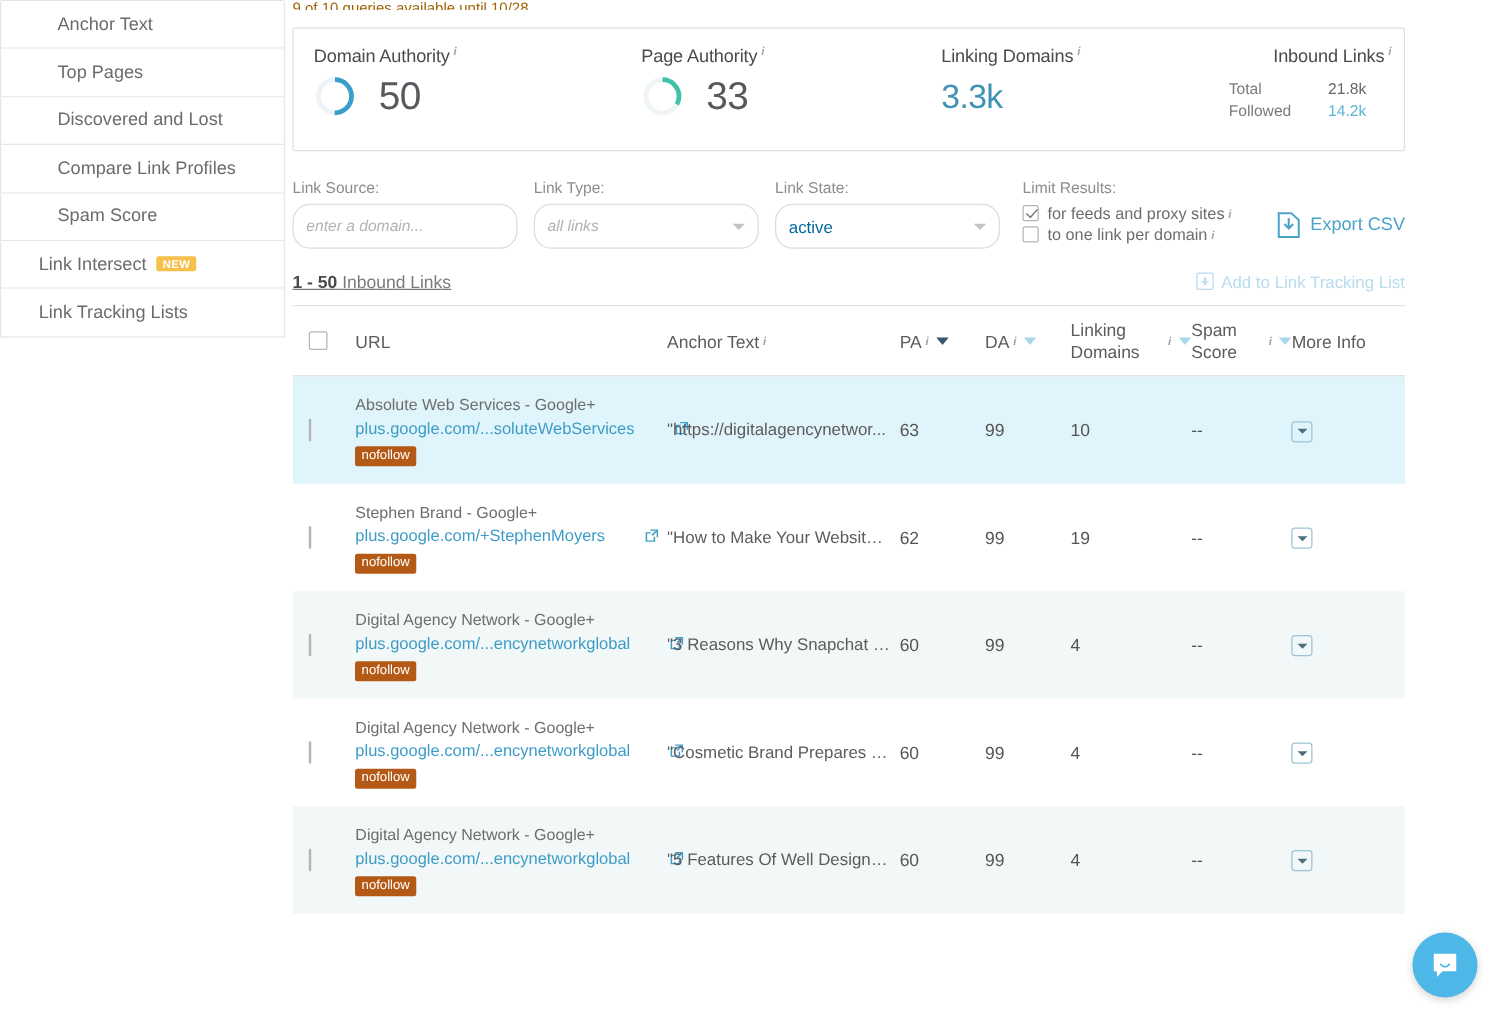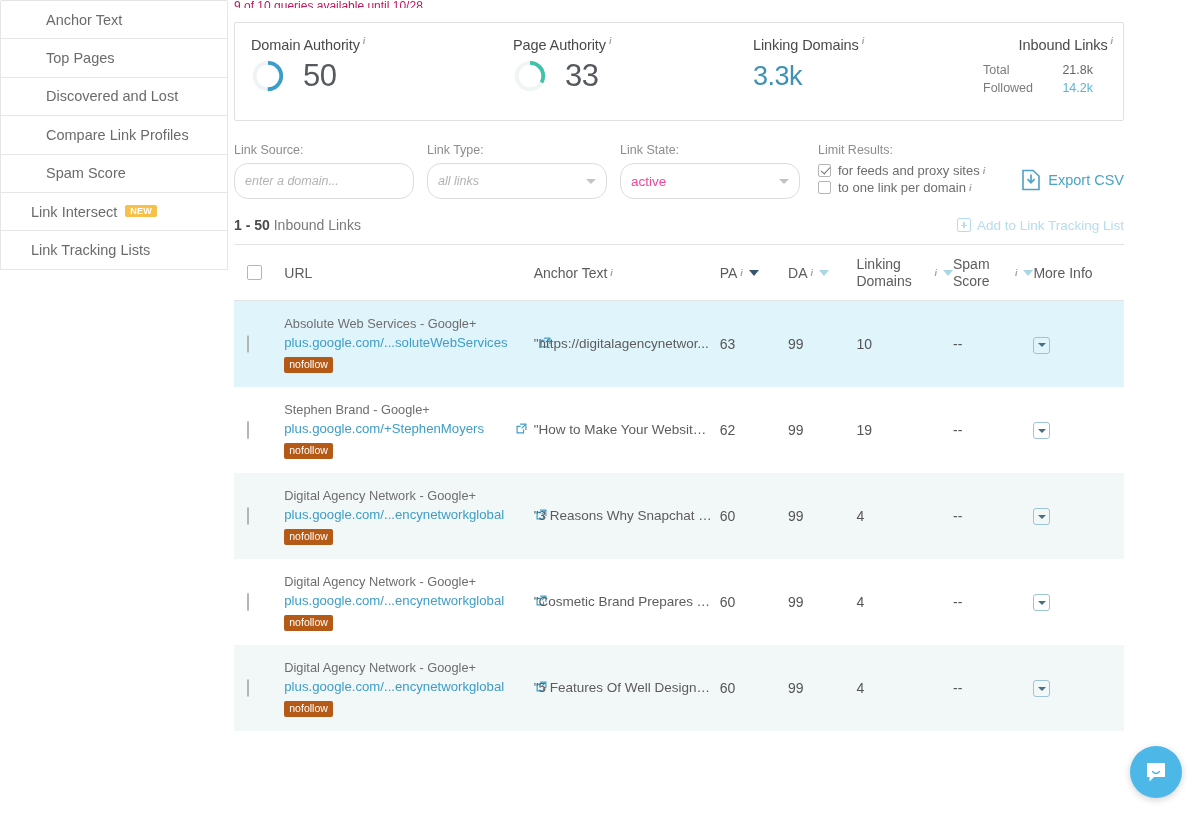--- a/index.html
+++ b/index.html
@@ -46,21 +46,21 @@
     position: relative; top: -1px;
   }
 
   
   .main {
     flex: 1 1 auto;
     position: relative;
     padding: 0 84px 0 6px;
   }
   .quota-line {
-    font-size: 12px; color: #be185d;
+    font-size: 12px; color: #a16207;
     padding-left: 0;
     height: 8px; overflow: hidden;
     line-height: 13px;
     white-space: nowrap;
   }
 
   
   .metrics-card {
     margin-top: 14px;
     border: 1px solid #e0e0e0;
@@ -117,21 +117,21 @@
     background: #fff;
     font-size: 13px;
     color: #555;
     padding: 0 10px;
     font-family: "Liberation Sans", sans-serif;
     display: flex; align-items: center;
     position: relative;
   }
   .filter-input .ph { color: #b3b3b3; font-style: italic; font-size: 12.5px; }
   .filter-select .val { color: #b3b3b3; font-style: italic; font-size: 12.5px; }
-  .filter-select.has-val .val { color: #ec4899; font-style: normal; font-size: 13.5px; }
+  .filter-select.has-val .val { color: #0369a1; font-style: normal; font-size: 13.5px; }
   .caret {
     position: absolute; right: 10px; top: 50%; margin-top: -2px;
     width: 0; height: 0;
     border-left: 5px solid transparent;
     border-right: 5px solid transparent;
     border-top: 5px solid #c4c4c4;
   }
   .limit-group { margin-left: 5px; }
   .chk-row { display: flex; align-items: center; margin-bottom: 2px; font-size: 13px; color: #6d6d6d; }
   .chkbox {
@@ -152,21 +152,21 @@
     color: #4ba3c7; font-size: 14.5px; cursor: pointer;
   }
   .export svg { margin-right: 7px; }
 
   
   .results-bar {
     margin-top: 12px;
     display: flex; align-items: center; justify-content: space-between;
     padding-bottom: 11px;
   }
-  .results-count { font-size: 14px; color: #7a7a7a; }
+  .results-count { font-size: 14px; color: #7a7a7a; text-decoration: underline; }
   .results-count b { color: #4a4a4a; font-weight: bold; }
   .add-tracking {
     display: flex; align-items: center;
     color: #b6dced; font-size: 13.5px; cursor: pointer;
   }
   .plus-circle {
     width: 14px; height: 14px; border: 1px solid #b6dced; border-radius: 2px;
     margin-right: 6px; position: relative; flex: 0 0 14px;
   }
   .plus-circle::before, .plus-circle::after {

